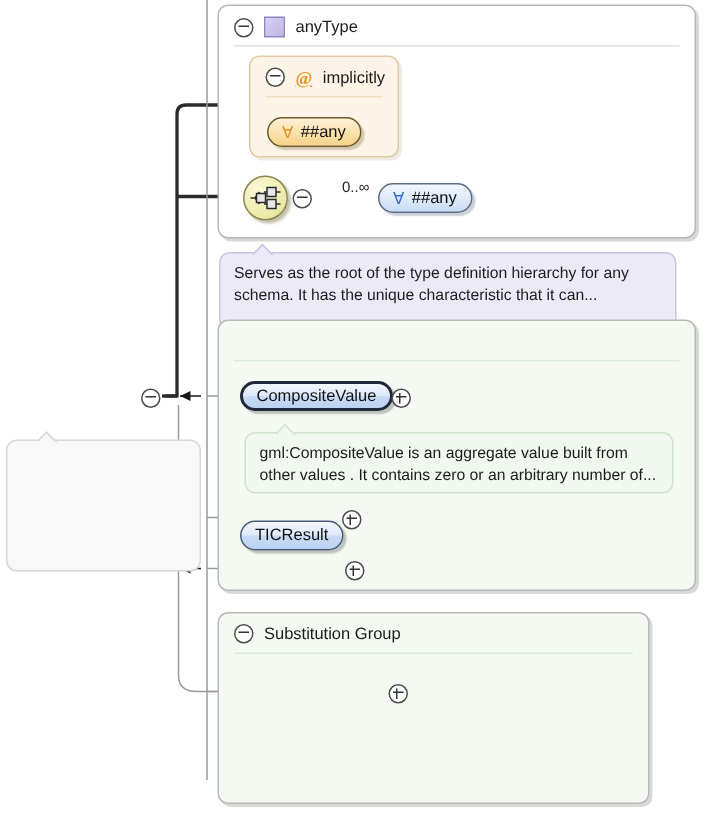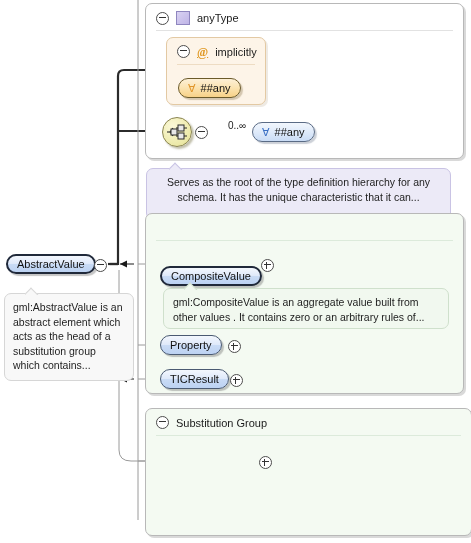--- a/index.html
+++ b/index.html
@@ -186,21 +186,20 @@
     left: 0; top: 3px;
     width: 11px; height: 11px;
     transform: rotate(45deg);
   }
   .doc.purple {
     left: 146px; top: 168px;
     width: 305px; height: 52px;
     background: #eceaf7;
     border: 1px solid #c9c3e4;
     color: #1d1d1d;
-    text-align: center;
   }
   .doc.purple .tail { left: 22px; }
   .doc.purple .tail::after {
     background: #eceaf7;
     border-left: 1px solid #c9c3e4;
     border-top: 1px solid #c9c3e4;
   }
   .doc.green {
     background: #f1f8ef;
     border: 1px solid #cfe0cc;
@@ -224,21 +223,21 @@
 
   
   #substitutions-box {
     left: 145px; top: 213px;
     width: 319px; height: 181px;
     background: #f4faf2;
   }
   #substitutions-box .box-rule { border-top-color: #dceadb; }
   #subgroup-box {
     left: 145px; top: 408px;
-    width: 327px; height: 128px;
+    width: 288px; height: 128px;
     background: #f4faf2;
   }
   #subgroup-box .box-rule { border-top-color: #dceadb; }
 
   #doc-composite { left: 163px; top: 288px; width: 286px; height: 41px; }
   #doc-abstractobject { left: 163px; top: 483px; width: 286px; height: 53px; }
   #doc-abstractvalue {
     left: 4px; top: 293px; width: 130px; height: 88px;
     padding: 6px 8px;
     line-height: 14.5px;
@@ -337,54 +336,47 @@
 
   <div class="doc purple" id="doc-anytype">
     <div class="tail"></div>
     <span>Serves as the root of the type definition hierarchy for any schema. It has the unique characteristic that it can...</span>
   </div>
 
   <div class="box" id="substitutions-box">
     <div class="box-rule" style="top:26px;"></div>
   </div>
 
-  <div class="pill elem bold" style="left:160px; top:266px;justify-content:center;">
+  <div class="pill elem bold" style="left:160px; top:254px;justify-content:center;">
     <span>CompositeValue</span>
   </div>
   <span class="circ plus" style="position:absolute; left:261px; top:259px;"></span>
 
   <div class="doc green" id="doc-composite">
     <div class="tail" style="left:20px;"></div>
-    <span>gml:CompositeValue is an aggregate value built from other values . It contains zero or an arbitrary rules of...</span>
-  </div>
-
-  <div class="pill elem" style="left:160px; top:335px;">
-    <span>Property</span>
-  </div>
+    <span>gml:CompositeValue is an aggregate value built from other values . It contains zero or an arbitrary number of...</span>
+  </div>
+
   <span class="circ plus" style="position:absolute; left:228px; top:340px;"></span>
 
-  <div class="pill elem" style="left:160px; top:369px;">
+  <div class="pill elem" style="left:160px; top:347px;">
     <span>TICResult</span>
   </div>
   <span class="circ plus" style="position:absolute; left:230px; top:374px;"></span>
 
   <div class="box" id="subgroup-box">
     <div class="box-title">
       <span class="circ"></span>
       <span>Substitution Group</span>
     </div>
     <div class="box-rule" style="top:26px;"></div>
   </div>
 
   <span class="circ plus" style="position:absolute; left:259px; top:456px;"></span>
 
 
-  <div class="pill elem bold" style="left:6px; top:254px;">
-    <span>AbstractValue</span>
-  </div>
   <span class="circ" style="position:absolute; left:94px; top:259px;"></span>
 
   <div class="doc grey" id="doc-abstractvalue">
     <div class="tail"></div>
-    <span>gml:AbstractValue is an abstract element which acts as the head of a substitution group which contains...</span>
   </div>
 
 </div>
 
 </body></html>

